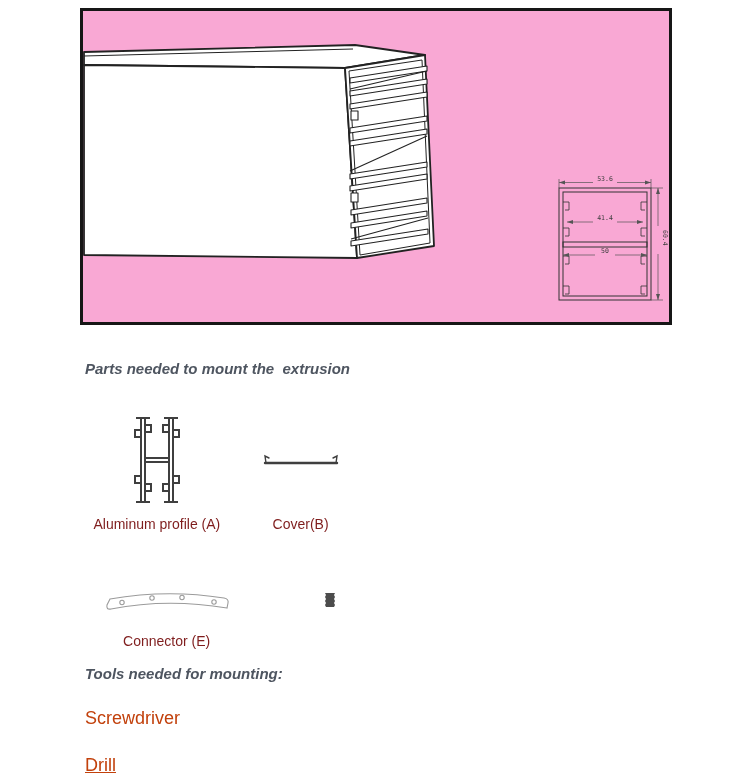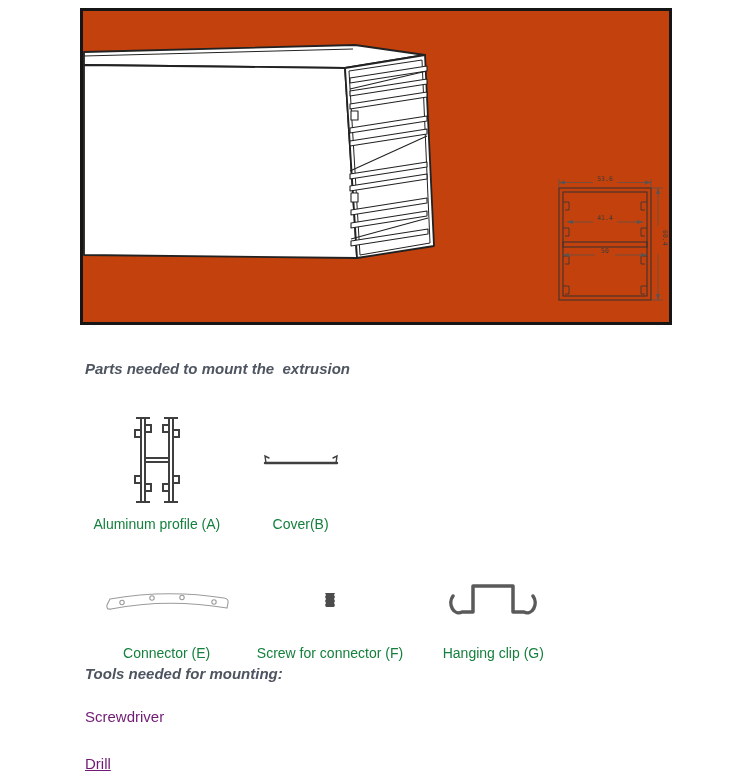--- a/index.html
+++ b/index.html
@@ -8,52 +8,52 @@
     width:750px;height:775px;
     background:#ffffff;
     font-family:"Liberation Sans", sans-serif;
     overflow:hidden;
   }
   .drawing-box{
     position:absolute;left:80px;top:8px;
     width:592px;height:317px;
     box-sizing:border-box;
     border:3px solid #161616;
-    background:#c2410c;
+    background:#f9a8d4;
   }
   .extrusion-svg{position:absolute;left:0;top:0;}
   .xsection-svg{position:absolute;left:468px;top:163px;}
   .section-heading{
     position:absolute;left:85px;
     margin:0;
     font-size:15px;font-weight:bold;color:#4e5560;
     white-space:pre-wrap;
     font-style:italic;
   }
   #parts-heading{top:360px;}
   #tools-heading{top:665px;}
   .parts-row{
     position:absolute;display:flex;
   }
   #parts-row-1{left:85px;top:410px;width:575px;}
   #parts-row-1 .part-col{width:25%;}
   #parts-row-2{left:85px;top:572px;width:490px;}
-  #parts-row-2 .part-col{width:33.33%;gap:12px;}
+  #parts-row-2 .part-col{width:33.33%;}
   .part-col{
     display:flex;flex-direction:column;align-items:center;
   }
   #parts-row-1 .icon-area{height:100px;display:flex;align-items:center;justify-content:center;}
   #parts-row-2 .icon-area{height:55px;display:flex;align-items:center;justify-content:center;}
   .part-label{
     margin-top:6px;
-    font-size:14px;color:#15803d;white-space:nowrap;
+    font-size:14px;color:#7f1d1d;white-space:nowrap;
   }
   .tool-line{
     position:absolute;left:85px;margin:0;
-    font-size:15px;color:#701a75;
+    font-size:18px;color:#c2410c;
   }
   #tool-0{top:708px;}
   #tool-1{top:755px;text-decoration:underline;}
   .dim-text{font-family:"DejaVu Sans Mono", monospace;font-size:6.5px;fill:#3c3c3c;}
 </style>
 </head>
 <body>
 
 <div class="page">
 
@@ -206,31 +206,22 @@
       </div>
       <div class="part-label">Connector (E)</div>
     </div>
 
     <div class="part-col">
       <div class="icon-area">
         <svg width="14" height="16" viewBox="0 0 14 16">
           <path d="M2,1 L12,1 L11,3 L12,5 L11,7 L12,9 L11,11 L12,13 L11,15 L3,15 L2,13 L3,11 L2,9 L3,7 L2,5 L3,3 Z" fill="#4c4c4c"></path>
         </svg>
       </div>
-      <div class="part-label">Screw for connector (F)</div>
-    </div>
-
-    <div class="part-col">
-      <div class="icon-area">
-        <svg width="96" height="52" viewBox="0 0 96 52" fill="none" stroke="#5a5a5a" stroke-width="3.5" stroke-linejoin="round" stroke-linecap="round">
-          <path d="M8,22 a8,10 0 0 0 9,16 l11,0 l0,-26 l40,0 l0,26 l11,0 a8,10 0 0 0 9,-16"></path>
-        </svg>
-      </div>
-      <div class="part-label">Hanging clip (G)</div>
-    </div>
+    </div>
+
   </div>
 
   <h2 class="section-heading" id="tools-heading">Tools needed for mounting:</h2>
 
   <p class="tool-line" id="tool-0">Screwdriver</p>
   <p class="tool-line" id="tool-1">Drill</p>
 
 </div>
 
 </body></html>

